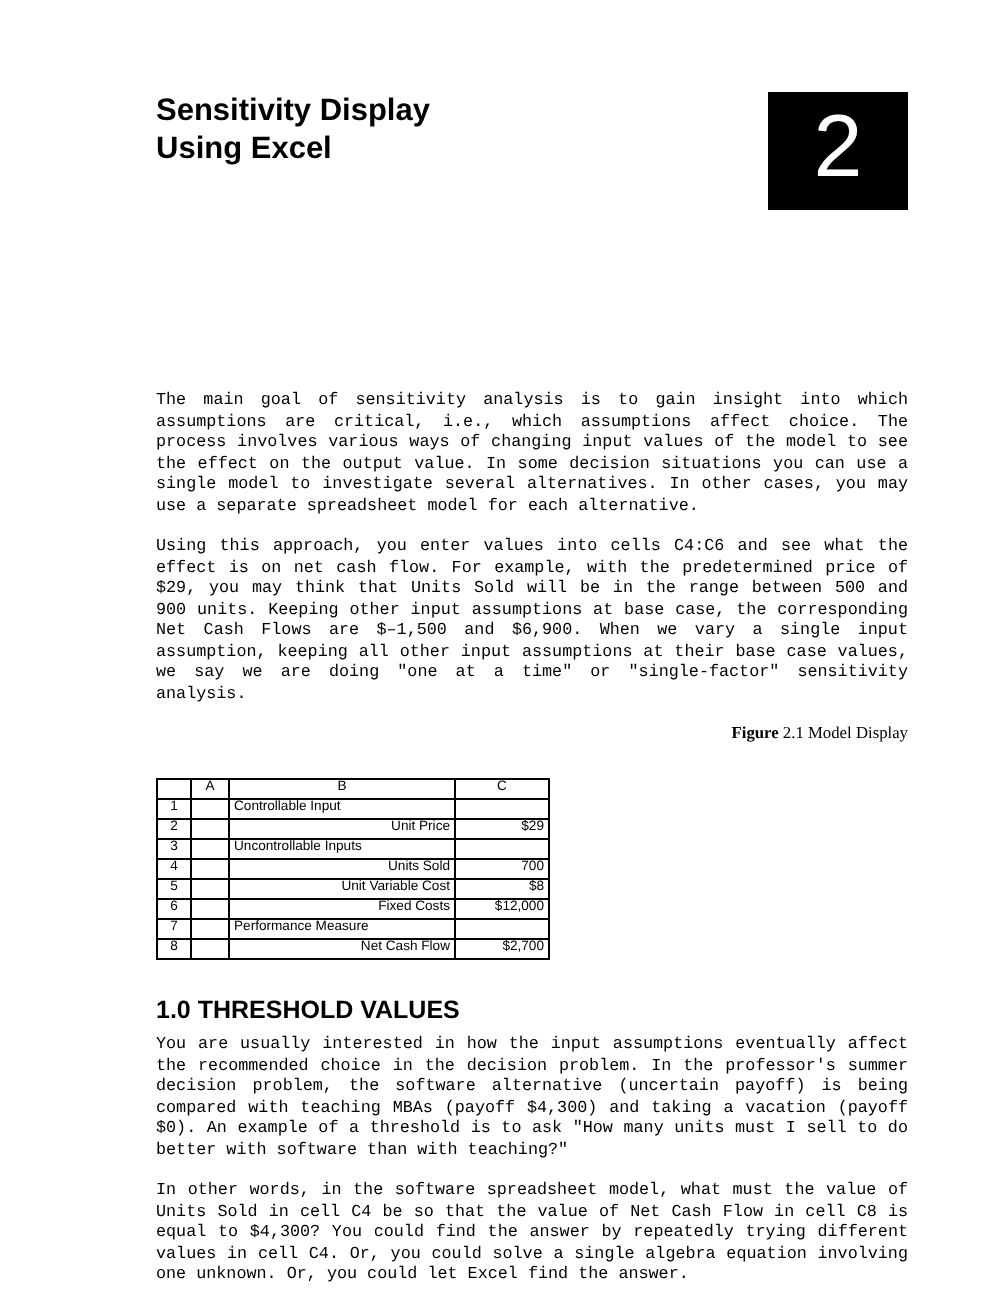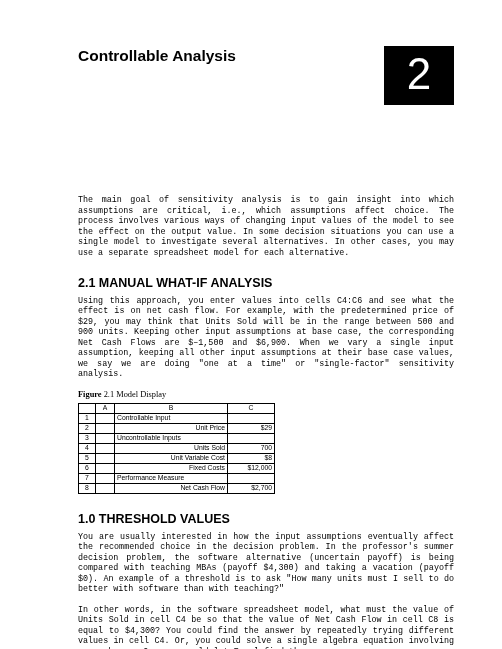--- a/index.html
+++ b/index.html
@@ -51,21 +51,22 @@
     font-family: Liberation Mono, monospace;
   }
   .h2 {
     font-family: Arial, Helvetica, sans-serif;
     font-weight: bold;
     font-size: 12.5px;
     margin: 18px 0 4px 0;
   }
   .fig-label {
     font-size: 8.4px;
-    margin: 8px 0 3px 0;
+    margin: 8px 0 16px 0;
+    text-align: right;
   }
   .fig-label b { font-weight: bold; }
 
   table.model {
     border-collapse: collapse;
     font-family: Arial, Helvetica, sans-serif;
     font-size: 6.8px;
     margin-bottom: 4px;
   }
   table.model th, table.model td {
@@ -88,30 +89,30 @@
   table.model .colC { width: 42px; text-align: right; }
   table.model .label-left { text-align: left; }
 </style>
 </head>
 <body>
 
 <div class="page">
 
   <div class="header">
     <div class="header-title">
-      <span>Controllable Analysis</span><br>
+      <span>Sensitivity Display</span><br>
+      <span>Using Excel</span>
     </div>
     <div class="chapter-box">
       <span>2</span>
     </div>
   </div>
 
   <p class="para">The main goal of sensitivity analysis is to gain insight into which assumptions are critical, i.e., which assumptions affect choice. The process involves various ways of changing input values of the model to see the effect on the output value. In some decision situations you can use a single model to investigate several alternatives. In other cases, you may use a separate spreadsheet model for each alternative.</p>
 
-  <div class="h2">2.1 MANUAL WHAT-IF ANALYSIS</div>
   <p class="para">Using this approach, you enter values into cells C4:C6 and see what the effect is on net cash flow. For example, with the predetermined price of $29, you may think that Units Sold will be in the range between 500 and 900 units. Keeping other input assumptions at base case, the corresponding Net Cash Flows are $–1,500 and $6,900. When we vary a single input assumption, keeping all other input assumptions at their base case values, we say we are doing "one at a time" or "single-factor" sensitivity analysis.</p>
 
   <div class="fig-label">
     <b>Figure</b><span> 2.1 Model Display</span>
   </div>
 
   <table class="model">
     <thead>
       <tr>
         <th class="rowhead"></th>

